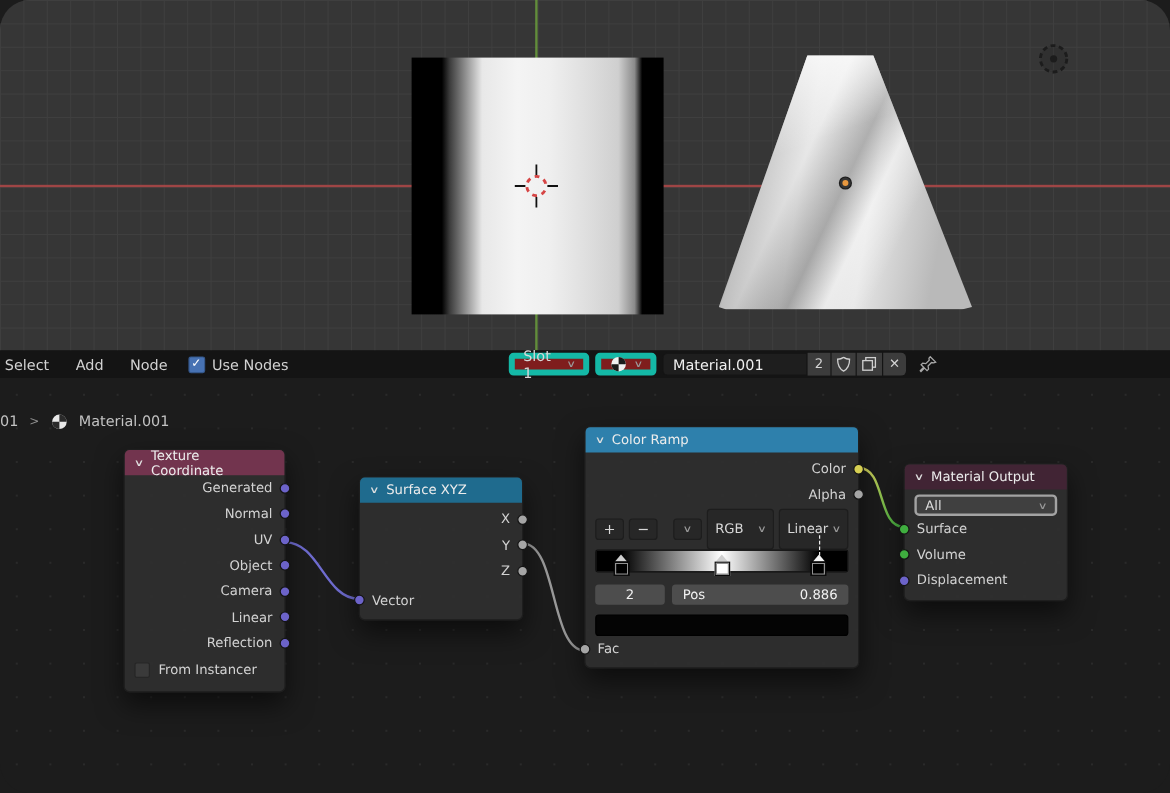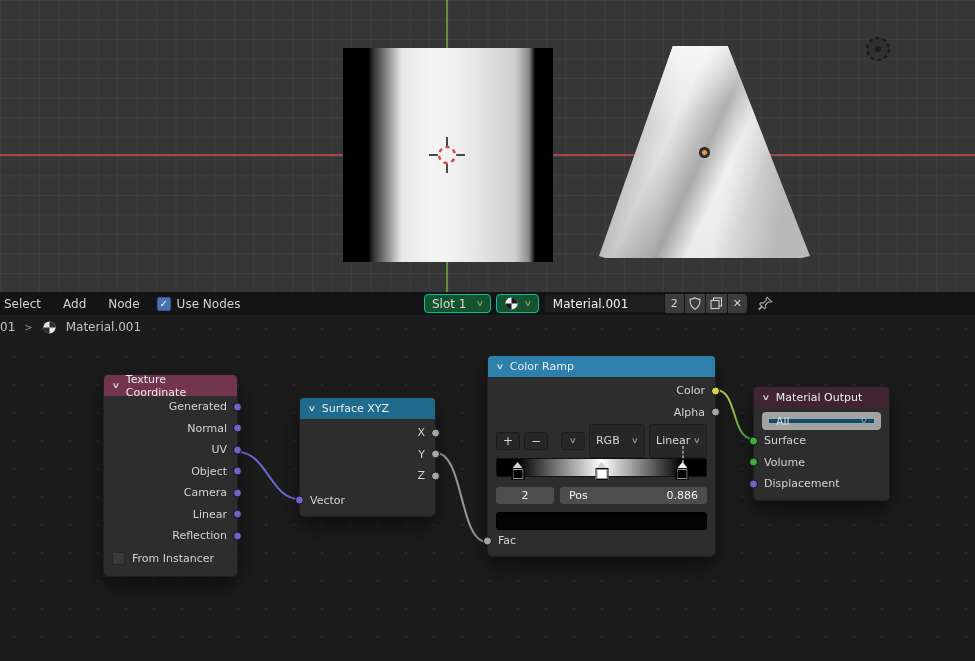--- a/index.html
+++ b/index.html
@@ -1,17 +1,17 @@
 <!DOCTYPE html>
 <html><head>
 <meta charset="utf-8">
 <style>
   * { margin:0; padding:0; box-sizing:border-box; }
   html,body { width:975px; height:661px; background:#1c1c1c; font-family:"DejaVu Sans",sans-serif; }
-  #app { position:relative; width:975px; height:661px; overflow:hidden; }
+  #app { position:relative; width:975px; height:661px; overflow:hidden;border-radius:25px; }
 
   
   #viewport { position:absolute; left:0; top:0; width:975px; height:292px;
     background-color:#363636;
     background-image:linear-gradient(#3f3f3f 1px, transparent 1px),
                      linear-gradient(90deg,#3f3f3f 1px, transparent 1px);
     background-size:19.5px 19.5px; overflow:hidden; }
   .axis-x { position:absolute; left:0; right:0; top:154px; height:2px; background:rgba(178,72,72,.85); z-index:1; }
   .axis-y { position:absolute; top:0; height:292px; left:446px; width:2px; background:rgba(106,156,60,.85); z-index:1; }
   #plane { position:absolute; left:343px; top:48px; width:210px; height:214px; z-index:2;
@@ -32,32 +32,32 @@
   
   #editor-header { position:absolute; left:0; top:292px; width:975px; height:23px; background:#141414;
     display:flex; align-items:center; color:#d2d2d2; font-size:12px; z-index:6; }
   .menu-item { padding:0 11px; cursor:default; }
   .menu-item:first-child { margin-left:-7px; }
   .usenodes { display:flex; align-items:center; gap:6px; margin-left:6px; }
   .cb { width:14px; height:14px; border-radius:2px; background:#3a3a3a; border:1px solid #262626;
     font-size:10px; line-height:12px; text-align:center; color:#fff; }
   .cb.checked { background:#4772b3; border-color:#35588c; }
   .hdr-right { position:absolute; left:424px; top:2px; display:flex; align-items:center; gap:5px; }
-  .dd-btn { background:#14532d; border:1px solid #14b8a6; border-radius:4px; height:19px;
+  .dd-btn { background:#7f1d1d; border:5px solid #14b8a6; border-radius:4px; height:19px;
     display:flex; align-items:center; gap:6px; padding:0 7px; color:#d8d8d8; }
   .dd-chev { font-size:8px; color:#9a9a9a; transform:scaleX(1.4); }
   .name-field { background:#1e1e1e; border:1px solid #151515; border-radius:4px 0 0 4px; height:19px;
     width:121px; display:flex; align-items:center; padding:0 8px; color:#efefef; }
   .btn-group { display:flex; gap:1px; }
   .sq-btn { background:#3c3c3c; height:19px; min-width:19px; display:flex; align-items:center;
     justify-content:center; color:#d5d5d5; font-size:11px; padding:0 4px; }
   .sq-btn:last-child { border-radius:0 4px 4px 0; }
 
   
-  #breadcrumb { position:absolute; left:0; top:318px; height:18px; display:flex; align-items:center;
+  #breadcrumb { position:absolute; left:0; top:342px; height:18px; display:flex; align-items:center;
     gap:9px; color:#c2c2c2; font-size:12px; z-index:6; padding-left:0; }
   #breadcrumb .crumb-sep { color:#8f8f8f; font-size:10px; }
 
   
   #editor { position:absolute; left:0; top:315px; width:975px; height:346px;
     background-color:#1c1c1c;
     background-image:radial-gradient(#2a2a2a 1px, transparent 1.3px);
     background-size:28px 28px; }
   #wires { position:absolute; left:0; top:0; width:975px; height:661px; z-index:4; pointer-events:none; }
 
@@ -96,21 +96,21 @@
   .stop.sel::before { content:""; position:absolute; left:50%; bottom:17px; height:17px;
     border-left:1px dashed #ededed; }
   .cr-fields { margin-top:10px; height:17px; display:flex; gap:6px; padding:0 8px; }
   .slider { background:#4d4d4d; border-radius:3px; height:17px; display:flex; align-items:center;
     color:#f2f2f2; font-size:11px; padding:0 9px; }
   .slider.idx { width:58px; justify-content:center; }
   .slider.pos { flex:1; justify-content:space-between; }
   .cr-swatch { margin:8px 8px 0 8px; height:18px; background:#040404; border-radius:3px;
     border:1px solid #000; }
   .mo-ddrow { padding:4px 8px 0 8px; }
-  .mo-dd { background:#0c4a6e; border:7px solid #a3a3a3; border-radius:4px; height:18px;
+  .mo-dd { background:#404040; border:2px solid #a3a3a3; border-radius:4px; height:18px;
     display:flex; align-items:center; justify-content:space-between; padding:0 7px; color:#dcdcdc; }
   .pad-b { height:5px; }
 </style>
 </head>
 <body>
 
 <div id="app">
 
   <div id="viewport">
     <div class="axis-x"></div>

